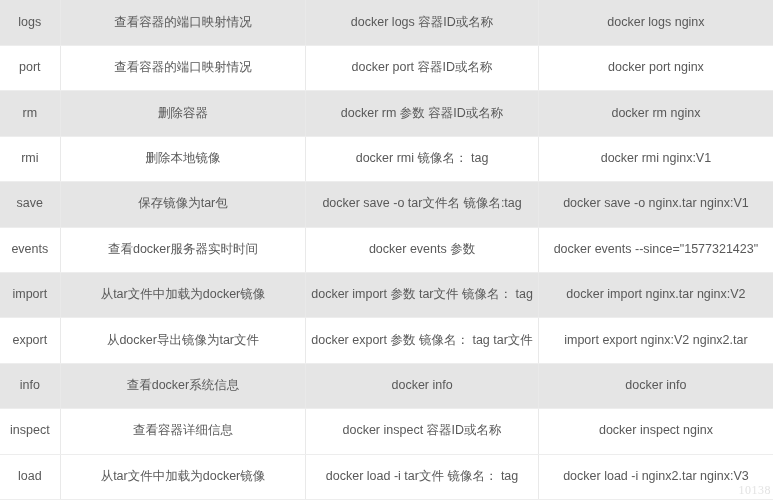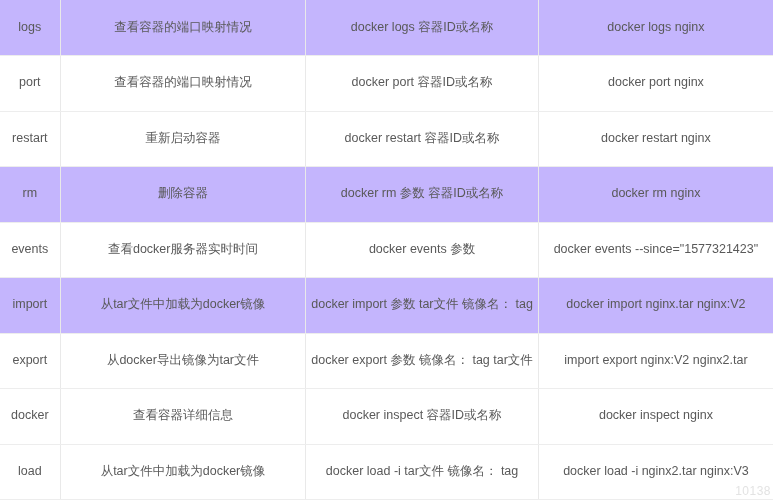--- a/index.html
+++ b/index.html
@@ -32,21 +32,21 @@
     color: #595959;
     padding: 0 3px;
     overflow: hidden;
     white-space: nowrap;
     line-height: 1.1;
   }
   #docker-table td:last-child {
     border-right: none;
   }
   #docker-table tr.odd td {
-    background: #c4b5fd;
+    background: #e5e5e5;
   }
   #docker-table tr.even td {
     background: #ffffff;
     margin-left: 30px;
   }
   .col-cmd {
     width: 60px;
   }
   .col-desc {
     width: 245px;
@@ -62,21 +62,21 @@
     font-size: 13px;
   }
   .watermark {
     position: absolute;
     right: 2px;
     bottom: 2px;
     font-size: 12px;
     color: #e3e3e3;
     letter-spacing: 0.5px;
     pointer-events: none;
-    font-family: Liberation Sans, sans-serif;
+    font-family: Liberation Serif, serif;
   }
 </style>
 </head>
 <body>
 
 <table id="docker-table">
   <colgroup>
     <col class="col-cmd">
     <col class="col-desc">
     <col class="col-syntax">
@@ -88,52 +88,64 @@
         <td>查看容器的端口映射情况</td>
         <td>docker logs 容器ID或名称</td>
         <td>docker logs nginx</td>
       </tr>
       <tr class="even">
         <td class="cmd-cell">port</td>
         <td>查看容器的端口映射情况</td>
         <td>docker port 容器ID或名称</td>
         <td>docker port nginx</td>
       </tr>
-      <tr class="even">
-        <td class="cmd-cell">restart</td>
-        <td>重新启动容器</td>
-        <td>docker restart 容器ID或名称</td>
-        <td>docker restart nginx</td>
-      </tr>
       <tr class="odd">
         <td class="cmd-cell">rm</td>
         <td>删除容器</td>
         <td>docker rm 参数 容器ID或名称</td>
         <td>docker rm nginx</td>
+      </tr>
+      <tr class="even">
+        <td class="cmd-cell">rmi</td>
+        <td>删除本地镜像</td>
+        <td>docker rmi 镜像名： tag</td>
+        <td>docker rmi nginx:V1</td>
+      </tr>
+      <tr class="odd">
+        <td class="cmd-cell">save</td>
+        <td>保存镜像为tar包</td>
+        <td>docker save -o tar文件名 镜像名:tag</td>
+        <td>docker save -o nginx.tar nginx:V1</td>
       </tr>
       <tr class="even">
         <td class="cmd-cell">events</td>
         <td>查看docker服务器实时时间</td>
         <td>docker events 参数</td>
         <td>docker events --since="1577321423"</td>
       </tr>
       <tr class="odd">
         <td class="cmd-cell">import</td>
         <td>从tar文件中加载为docker镜像</td>
         <td>docker import 参数 tar文件 镜像名： tag</td>
         <td>docker import nginx.tar nginx:V2</td>
       </tr>
       <tr class="even">
         <td class="cmd-cell">export</td>
         <td>从docker导出镜像为tar文件</td>
         <td>docker export 参数 镜像名： tag tar文件</td>
         <td>import export nginx:V2 nginx2.tar</td>
       </tr>
+      <tr class="odd">
+        <td class="cmd-cell">info</td>
+        <td>查看docker系统信息</td>
+        <td>docker info</td>
+        <td>docker info</td>
+      </tr>
       <tr class="even">
-        <td class="cmd-cell">docker</td>
+        <td class="cmd-cell">inspect</td>
         <td>查看容器详细信息</td>
         <td>docker inspect 容器ID或名称</td>
         <td>docker inspect nginx</td>
       </tr>
       <tr class="even">
         <td class="cmd-cell">load</td>
         <td>从tar文件中加载为docker镜像</td>
         <td>docker load -i tar文件 镜像名： tag</td>
         <td>docker load -i nginx2.tar nginx:V3</td>
       </tr>

